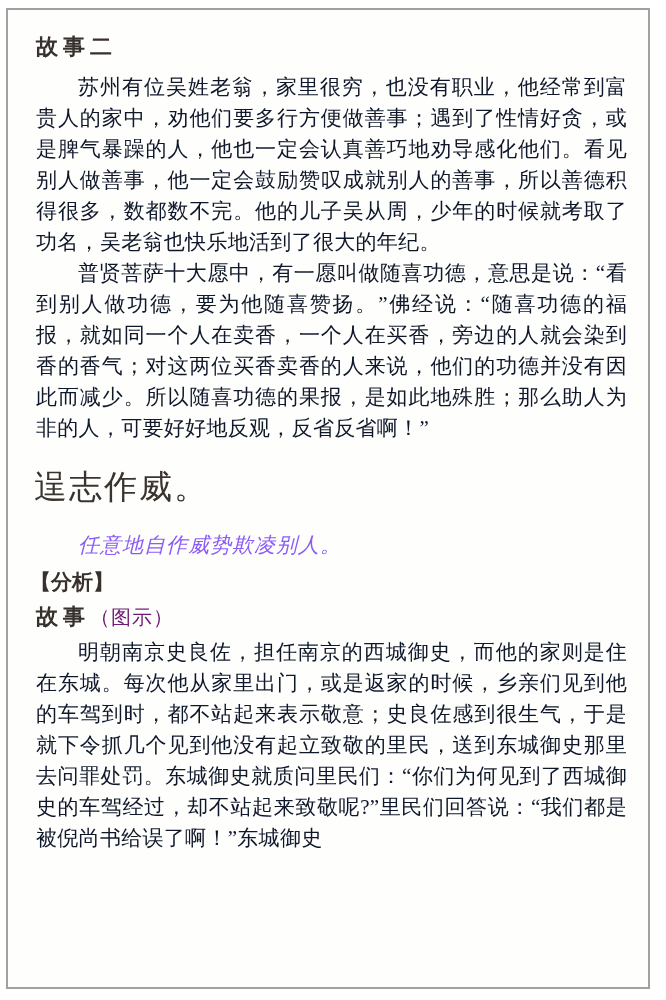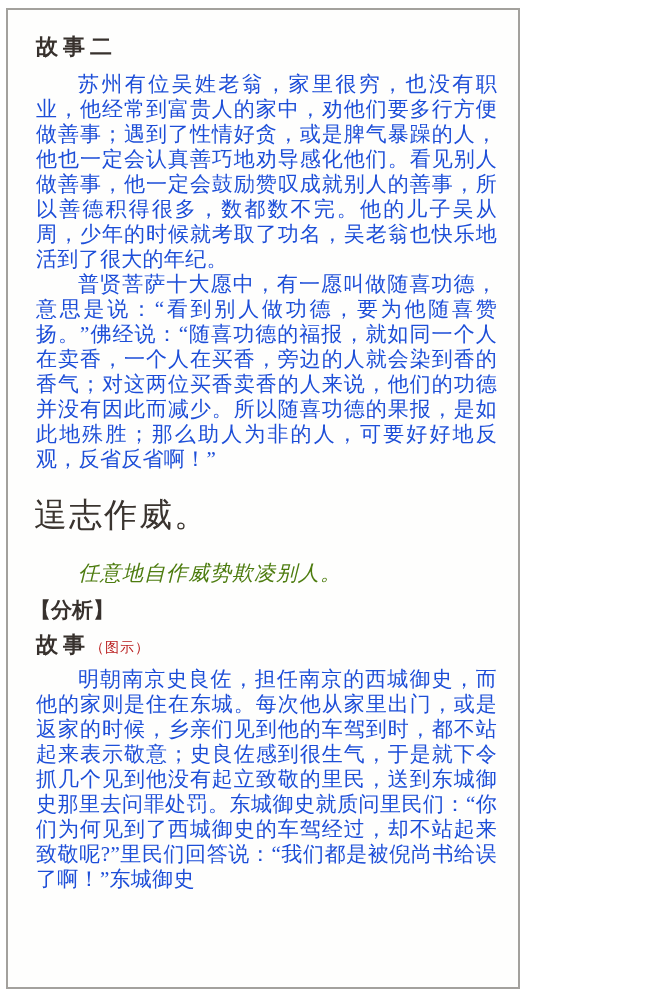--- a/index.html
+++ b/index.html
@@ -12,40 +12,40 @@
     width: 666px;
     height: 1000px;
     background: #ffffff;
     overflow: hidden;
     font-family: "Liberation Serif", "DejaVu Serif", serif;
   }
   .frame {
     position: absolute;
     left: 6px;
     top: 8px;
-    width: 514px;
+    width: 644px;
     height: 981px;
     border: 2px solid #a3a19d;
     box-sizing: border-box;
     background: #fefefd;
     padding: 20px 21px 0 28px;
     overflow: hidden;
   }
   .h-story2 {
     font-size: 22px;
     font-weight: bold;
     color: #37312d;
     letter-spacing: 5px;
     line-height: 30px;
     margin: 2px 0 10px 0;
   }
   .body-par {
     font-size: 21px;
-    line-height: 25px;
-    color: #1d4ed8;
+    line-height: 31px;
+    color: #0f172a;
     text-align: justify;
     text-indent: 2em;
     letter-spacing: 0.3px;
     margin: 0;
   }
   .sec-header {
     font-size: 21px;
     font-weight: bold;
     color: #37312d;
     line-height: 30px;
@@ -57,38 +57,38 @@
     color: #3a342f;
     letter-spacing: 2px;
     line-height: 42px;
     margin: 22px 0 22px -2px;
   }
   .kai-line {
     font-family: "DejaVu Serif", serif;
     font-style: italic;
     font-size: 21px;
     line-height: 31px;
-    color: #4d7c0f;
+    color: #8b5cf6;
     text-indent: 2em;
     letter-spacing: 1px;
     margin: 2px 0 2px 0;
   }
   .h-story-illustrated {
     font-size: 22px;
     font-weight: bold;
     color: #37312d;
     letter-spacing: 5px;
     line-height: 31px;
     margin: 4px 0 4px 0;
   }
   .h-note {
-    font-size: 14px;
+    font-size: 20px;
     font-weight: normal;
     letter-spacing: 1px;
-    color: #b91c1c;
+    color: #701a75;
   }
 </style>
 </head>
 <body>
 
 <div class="page">
   <div class="frame">
 
     <div class="h-story2">故事二</div>
 

